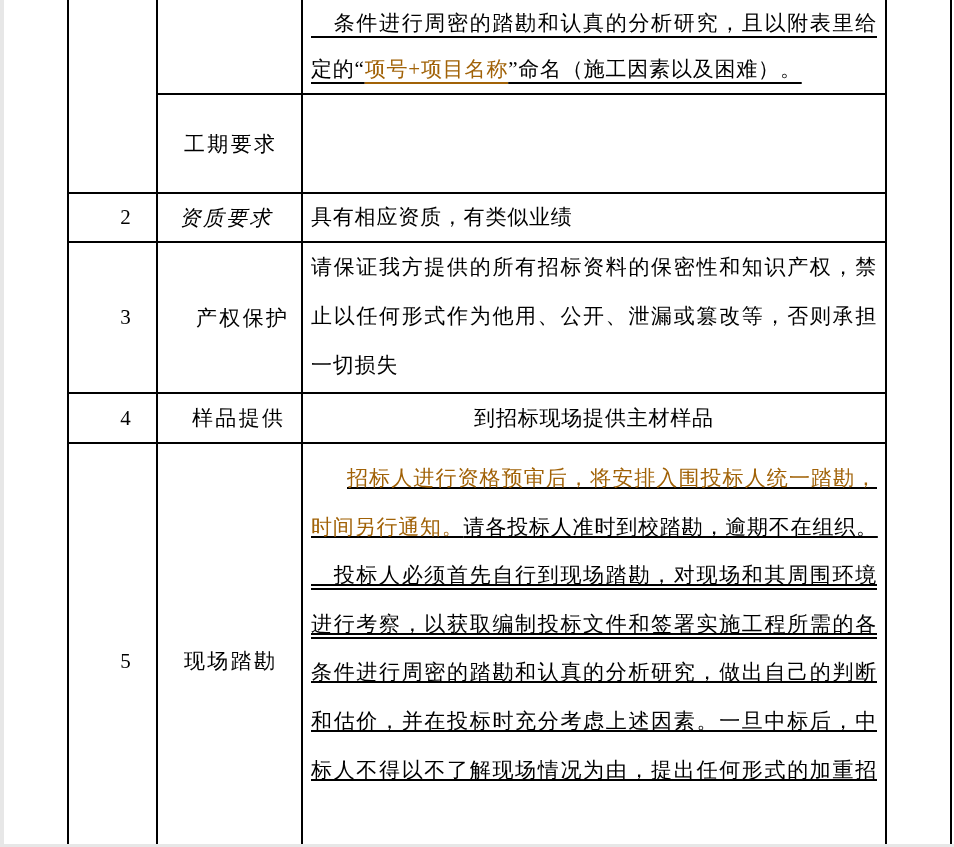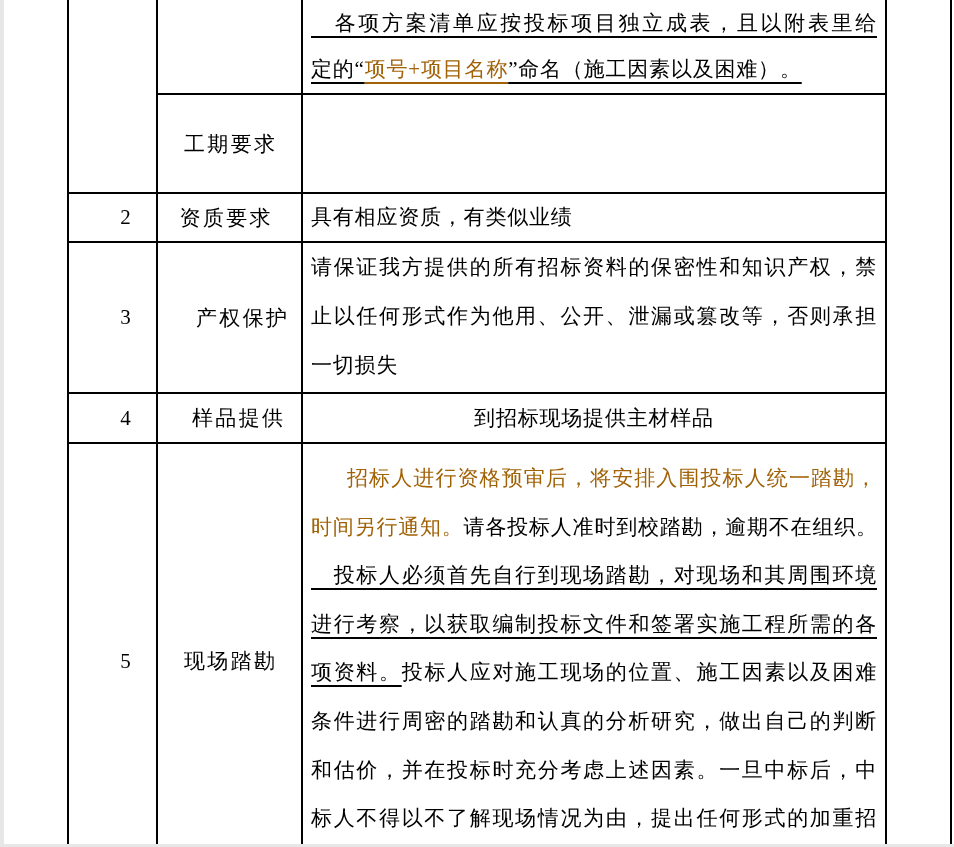--- a/index.html
+++ b/index.html
@@ -25,32 +25,32 @@
   .h49{height:49px;line-height:49px;}
   .h486{height:48.6px;line-height:48.6px;}
   .indent2{text-indent:36px;}
 </style>
 </head>
 <body>
 
 <div class="page">
 
   <div class="txt" style="left:311px;top:0;width:566px;">
-    <span class="ln h46 just u">　各项方案清单应按投标项目独立成表，且以附表里给</span>
+    <span class="ln h46 just u">　条件进行周密的踏勘和认真的分析研究，且以附表里给</span>
     <span class="ln h46"><span class="u">定的“</span><span class="u red">项号+项目名称</span><span class="u">”命名（施工因素以及困难）。</span></span>
   </div>
 
   <div class="cellbox" style="left:158px;top:95px;width:143px;height:97px;">
     <span class="label">工期要求</span>
   </div>
 
   <div class="cellbox" style="left:69px;top:194px;width:87px;height:47px;">
     <span class="num">2</span>
   </div>
-  <div class="cellbox" style="left:158px;top:194px;width:134px;height:47px;">
+  <div class="cellbox" style="left:158px;top:194px;width:134px;height:47px;font-style:italic;">
     <span class="label">资质要求</span>
   </div>
   <div class="txt" style="left:311px;top:193px;width:566px;">
     <span class="ln h49">具有相应资质，有类似业绩</span>
   </div>
 
   <div class="cellbox" style="left:69px;top:242px;width:87px;height:151px;">
     <span class="num">3</span>
   </div>
   <div class="cellbox" style="left:158px;top:242px;width:167px;height:151px;">
@@ -71,26 +71,25 @@
   <div class="txt" style="left:311px;top:393px;width:566px;text-align:center;">
     <span class="ln" style="height:50px;line-height:50px;white-space:nowrap;">到招标现场提供主材样品</span>
   </div>
 
   <div class="cellbox" style="left:69px;top:637px;width:87px;height:48px;">
     <span class="num">5</span>
   </div>
   <div class="cellbox" style="left:158px;top:637px;width:143px;height:48px;">
     <span class="label">现场踏勘</span>
   </div>
-  <div class="txt" style="left:311px;top:454px;width:566px;">
+  <div class="txt" style="left:311px;top:454px;width:566px;text-decoration:underline;">
     <span class="ln h486 just red indent2">招标人进行资格预审后，将安排入围投标人统一踏勘，</span>
     <span class="ln h486 just"><span class="red">时间另行通知。</span><span>请各投标人准时到校踏勘，逾期不在组织。</span></span>
     <span class="ln h486 just u">　投标人必须首先自行到现场踏勘，对现场和其周围环境</span>
     <span class="ln h486 just u">进行考察，以获取编制投标文件和签署实施工程所需的各</span>
-    <span class="ln h486 just"><span class="u">项资料。</span><span>投标人应对施工现场的位置、施工因素以及困难</span></span>
     <span class="ln h486 just">条件进行周密的踏勘和认真的分析研究，做出自己的判断</span>
     <span class="ln h486 just">和估价，并在投标时充分考虑上述因素。一旦中标后，中</span>
     <span class="ln h486 just">标人不得以不了解现场情况为由，提出任何形式的加重招</span>
   </div>
 
   <div style="position:absolute;left:887px;top:0;width:63px;height:847px;"></div>
 
   <div class="vline" style="left:67px;"></div>
   <div class="vline" style="left:156px;"></div>
   <div class="vline" style="left:301px;"></div>

